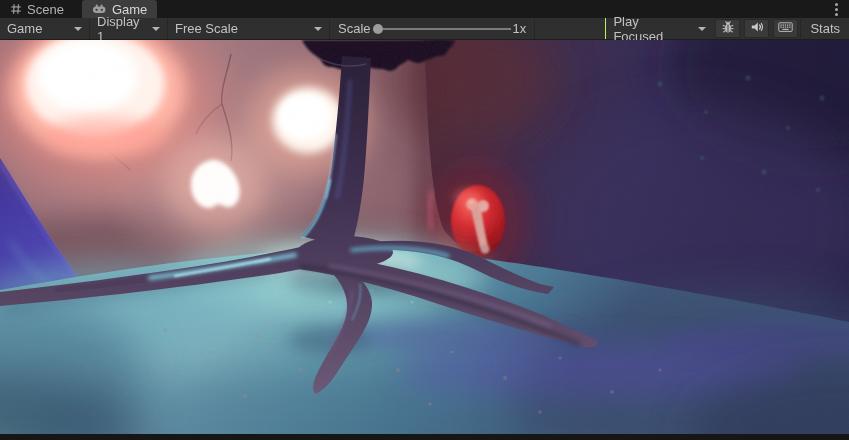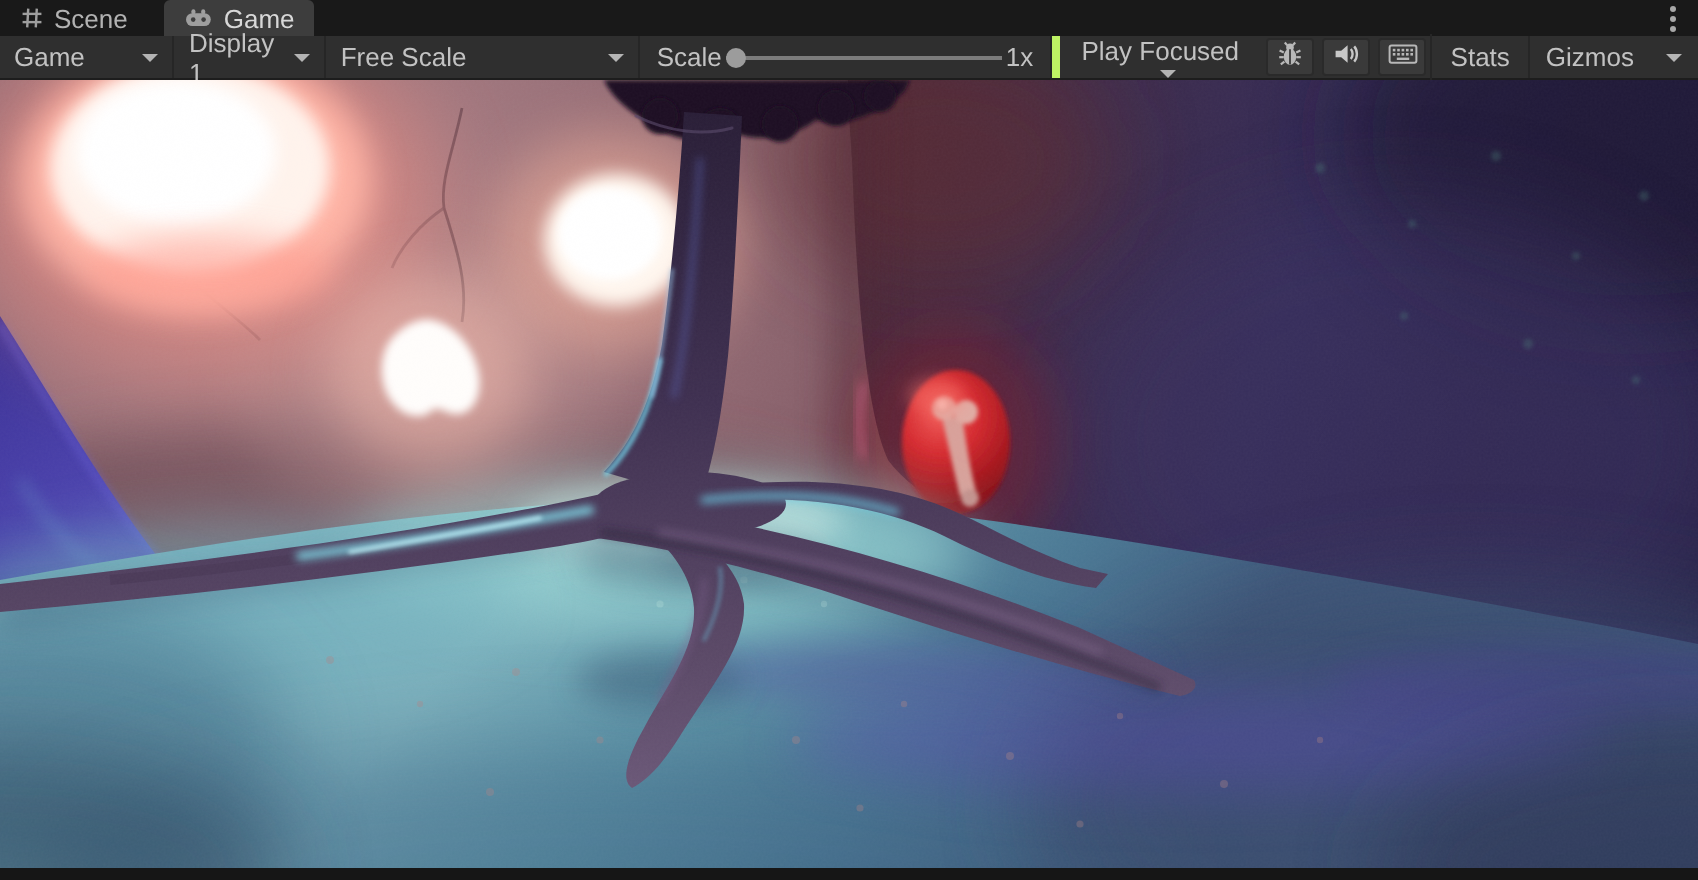--- a/index.html
+++ b/index.html
@@ -12,21 +12,21 @@
   .tab.active{background:#3d3d3d;border-radius:3px 3px 0 0;color:#d8d8d8;margin-left:8px;}
   .tab .ticon{display:flex;align-items:center;}
   .kebab{margin-left:auto;display:flex;flex-direction:column;gap:2px;align-items:center;
     justify-content:center;width:26px;cursor:default;}
   .kebab i{width:3px;height:3px;border-radius:50%;background:#a8a8a8;}
   
   .toolbar{height:21px;background:#2f2f2f;border-bottom:1px solid #1d1d1d;display:flex;
     align-items:center;color:#c2c2c2;}
   .dd{height:100%;display:flex;align-items:center;justify-content:space-between;
     padding:0 7px;border-right:1px solid #262626;box-sizing:border-box;cursor:default;}
-  .dd.left-b{border-right:none;border-left:4px solid #bef264;flex-direction:column;}
+  .dd.left-b{border-right:none;border-left:1px solid #bef264;}
   .arr{width:0;height:0;border-left:4px solid transparent;border-right:4px solid transparent;
     border-top:4px solid #b4b4b4;margin-left:8px;}
   .dd-game{width:90px;}
   .dd-display{width:78px;}
   .dd-aspect{width:162px;}
   .scalebox{height:100%;display:flex;align-items:center;gap:2px;padding:0 8px;
     border-right:1px solid #262626;box-sizing:border-box;}
   .slider{position:relative;width:138px;height:12px;cursor:default;}
   .slider .track{position:absolute;left:0;right:0;top:5px;height:2px;background:#7c7c7c;}
   .slider .knob{position:absolute;left:0;top:1px;width:10px;height:10px;border-radius:50%;
@@ -152,24 +152,20 @@
             <rect x="6.8" y="6.5" width="1.3" height="1.3"></rect>
               <rect x="9.0" y="6.5" width="1.3" height="1.3"></rect>
             <rect x="11.2" y="6.5" width="1.3" height="1.3"></rect>
             <rect x="4.4" y="8.8" width="6.2" height="1.2"></rect>
           </g>
         </svg>
       </span>
     </div>
     <div class="tb-txt">
       <span>Stats</span>
-    </div>
-    <div class="tb-giz">
-      <span>Gizmos</span>
-      <span class="arr"></span>
     </div>
   </div>
 
   <div class="viewport">
     <svg width="849" height="394" viewBox="0 0 849 394">
       <defs>
         <radialGradient id="wallG" gradientUnits="userSpaceOnUse" cx="150" cy="90" r="520">
           <stop offset="0" stop-color="#b28589"></stop>
             <stop offset="0.3" stop-color="#9a7179"></stop>
           <stop offset="0.58" stop-color="#815a65"></stop>

